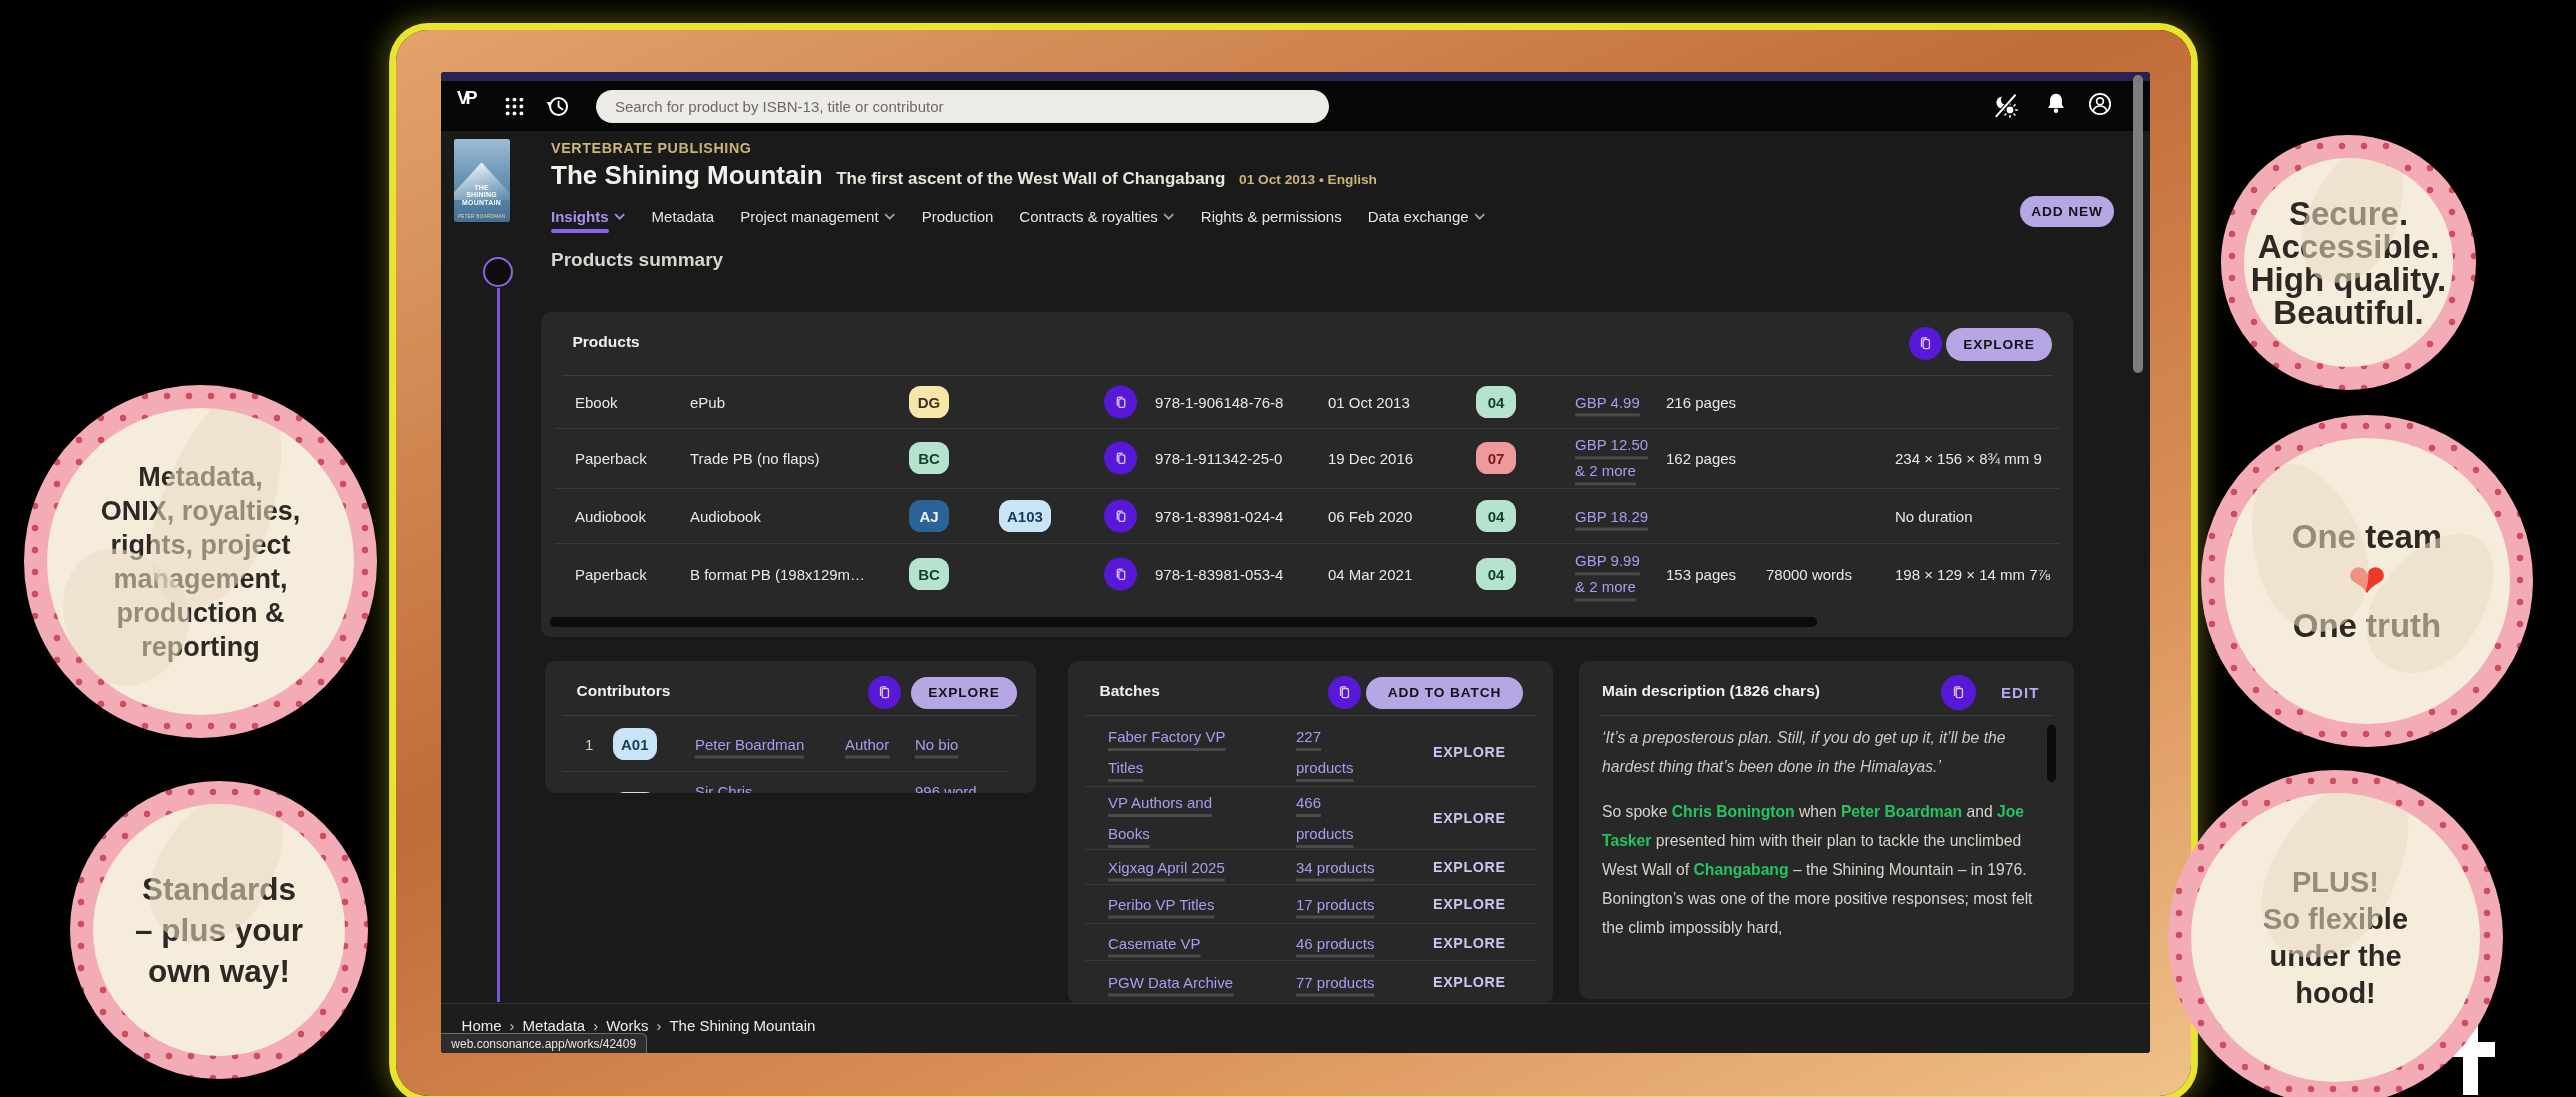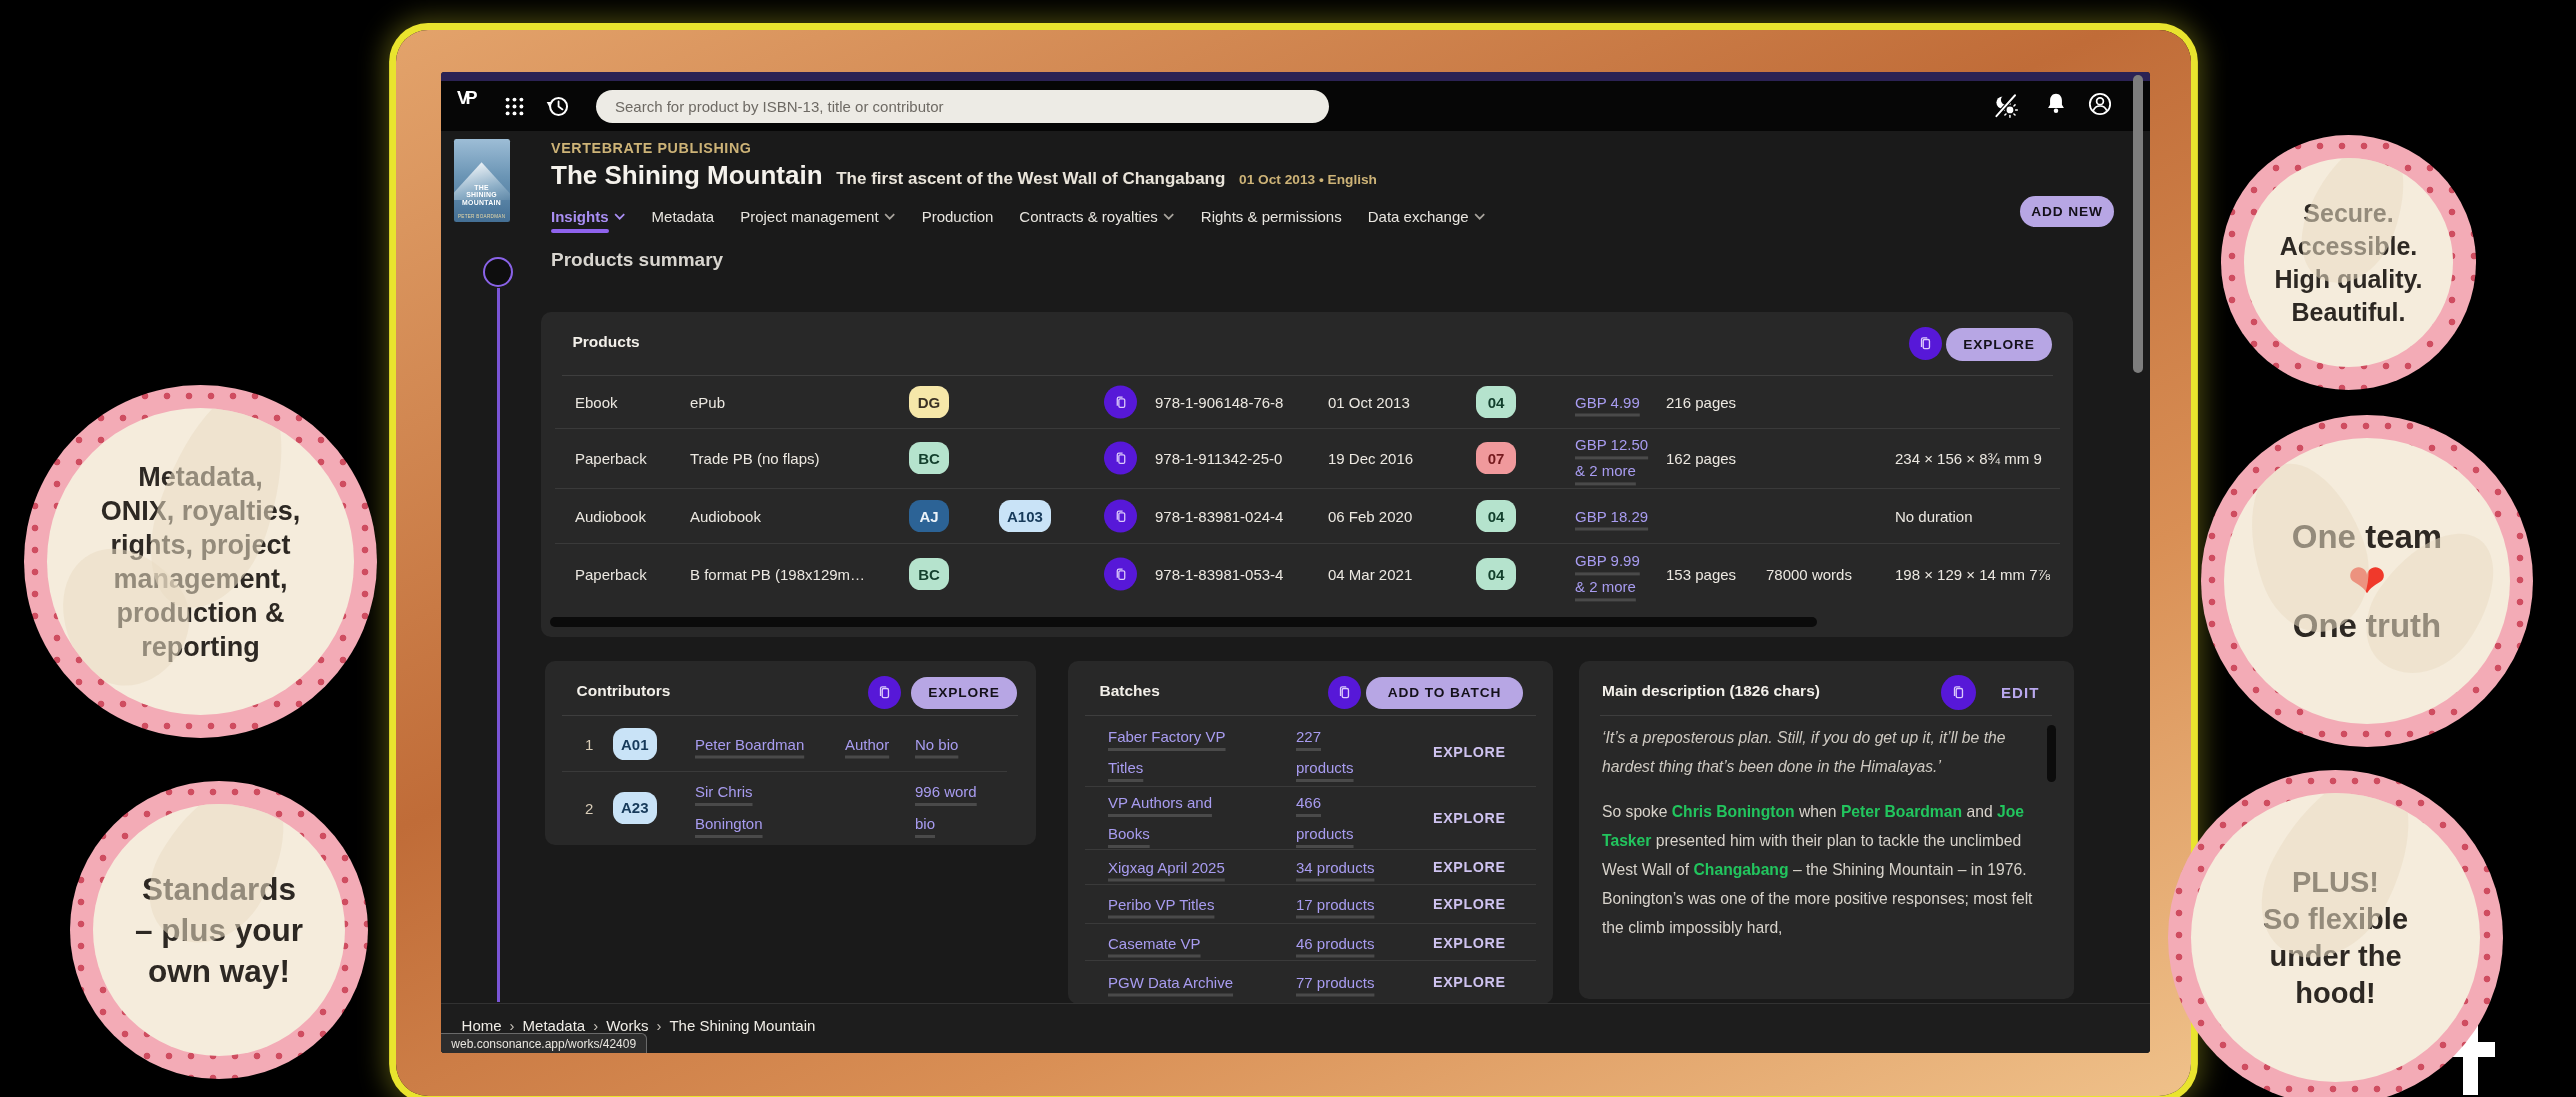--- a/index.html
+++ b/index.html
@@ -330,21 +330,21 @@
           <span class="lnk">&amp; 2 more</span>
         </span>
         <span class="pc pgs">153 pages</span>
         <span class="pc wds">78000 words</span>
         <span class="pc ext">198 × 129 × 14 mm 7⅞</span>
       </div>
 
       <div class="hscroll"></div>
     </div>
 
-    <div class="card" style="left:104px;top:589px;width:491px;height:184px;">
+    <div class="card" style="left:104px;top:589px;width:491px;height:132px;">
       <div class="card-title">Contributors</div>
       <div class="picon" style="left:323px;top:15px;">
         <svg width="17" height="17" viewBox="0 0 30 30" fill="none" stroke="#dccbfb" stroke-width="2.4">
             <rect x="11" y="8" width="11" height="16" rx="2.5"></rect>
             <path d="M8 21 V8 a3 3 0 0 1 3 -3 h7"></path>
           </svg>
       </div>
       <div class="pill" style="position:absolute;left:366px;top:15.5px;width:106px;height:32px;">EXPLORE</div>
       <div class="divider" style="left:17px;top:54px;width:456px;"></div>
 
@@ -464,21 +464,21 @@
   <div class="sticker" style="left:70px;top:781px;width:298px;height:298px;">
     <div class="sticker-inner" style="font-size:31.5px;line-height:41px;">
       <div class="leaf" style="left:28%;top:-12%;width:44%;height:70%;transform:rotate(30deg);"></div>
       <span class="ml">Standards
 – plus your
 own way!</span>
     </div>
   </div>
 
   <div class="sticker" style="left:2221px;top:135px;width:255px;height:255px;">
-    <div class="sticker-inner" style="font-size:25px;line-height:33px;">
+    <div class="sticker-inner" style="font-size:33px;line-height:33px;">
       <div class="leaf" style="left:32%;top:-10%;width:42%;height:72%;transform:rotate(22deg);"></div>
       <span class="ml">Secure.
 Accessible.
 High quality.
 Beautiful.</span>
     </div>
   </div>
   <div class="sticker" style="left:2201px;top:415px;width:332px;height:332px;">
     <div class="sticker-inner" style="font-size:33px;line-height:39px;">
       <div class="leaf" style="left:10%;top:8%;width:38%;height:60%;transform:rotate(-20deg);"></div>

